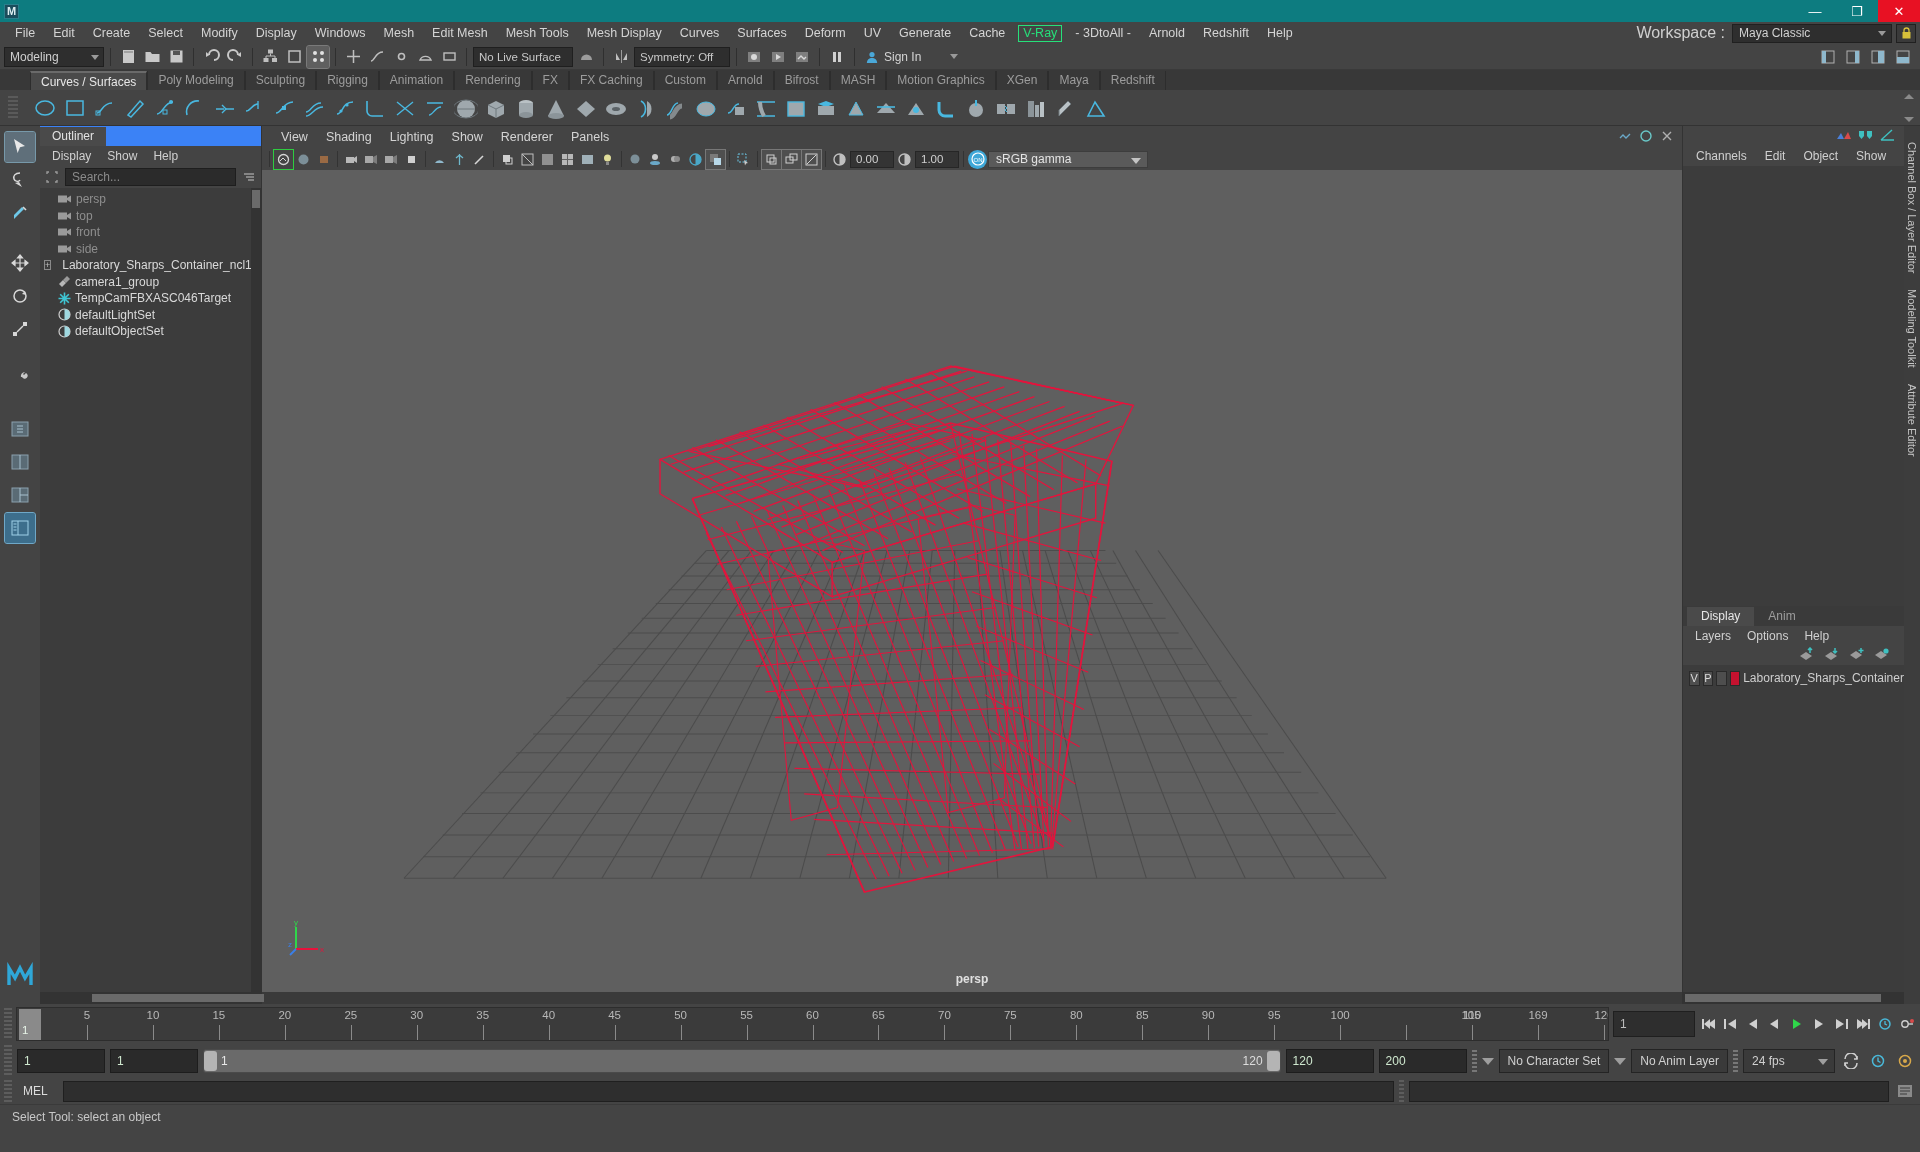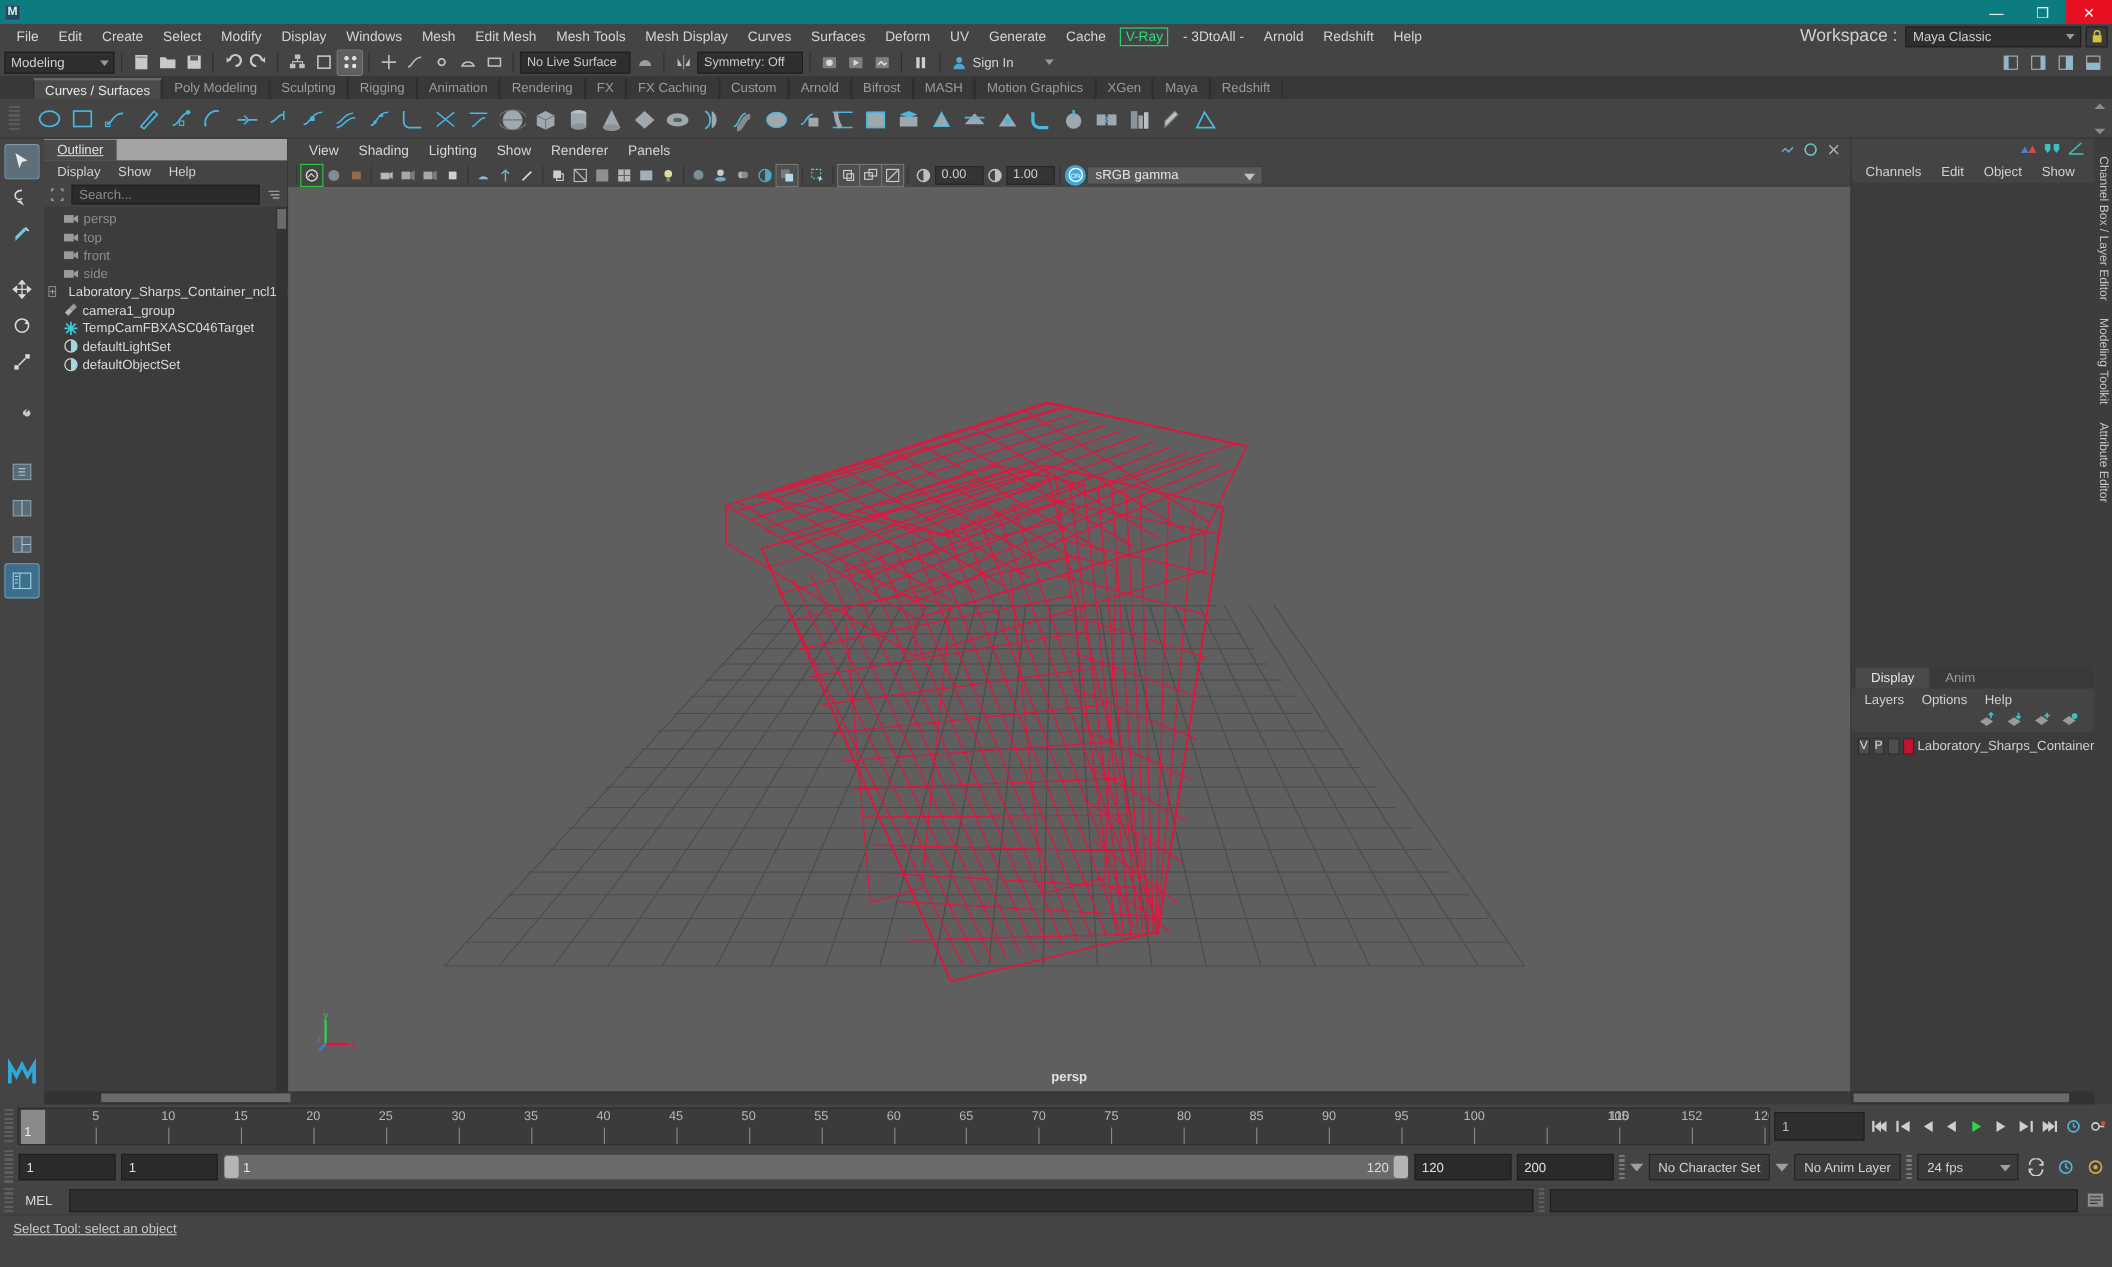--- a/index.html
+++ b/index.html
@@ -82,21 +82,21 @@
   .toolbtn { width:30px; height:30px; display:flex; align-items:center;
     justify-content:center; border-radius:2px; }
   .toolbtn.sel { background:#5f6f7a; outline:1px solid #7799aa; }
   .toolbtn.sel2 { background:#3d6e8c; outline:1px solid #6fa8c8; }
   .tool-gap { height:14px; }
   .maya-logo { margin-top:auto; margin-bottom:14px; width:28px; height:28px; }
 
   
   .outliner { width:222px; background:#444444; display:flex; flex-direction:column;
     border-right:1px solid #333; }
-  .panel-tabrow { height:20px; display:flex; align-items:flex-end; background:#a3a3a3;text-decoration:underline; }
+  .panel-tabrow { height:20px; display:flex; align-items:flex-end; background:#3b82f6; }
   .panel-tab { background:#4a4a4a; color:#e2e2e2; font-size:12px; padding:2px 12px 2px 12px;
     height:19px; line-height:15px; }
   .panel-menu { height:20px; display:flex; align-items:center; gap:0; padding-left:4px;
     background:#444444; font-size:12px; }
   .panel-menu span { padding:0 8px; color:#d0d0d0; }
   .outliner-search { height:22px; display:flex; align-items:center; background:#444;
     padding:0 2px 0 2px; gap:3px; }
   .srch-icon { width:20px; height:18px; display:flex; align-items:center; justify-content:center; }
   .srch-input { flex:1; height:18px; background:#2b2b2b; border:1px solid #1e1e1e;
     font-size:12px; color:#8a8a8a; display:flex; align-items:center; padding-left:6px; }
@@ -211,21 +211,21 @@
   
   .cmdrow { height:26px; background:#444444; display:flex; align-items:center;
     padding:0 4px; gap:5px; }
   .mel-lab { font-size:12px; color:#dcdcdc; padding:0 10px 0 6px; }
   .cmd-input { flex:1; height:21px; background:#2e2e2e; border:1px solid #1f1f1f; }
   .cmd-out { width:480px; height:21px; background:#2e2e2e; border:1px solid #1f1f1f; }
   .cmd-btn { width:22px; height:21px; display:flex; align-items:center; justify-content:center; }
 
   
   .helpline { height:24px; background:#444444; display:flex; align-items:center;
-    padding-left:12px; font-size:12px; color:#c8c8c8; border-top:1px solid #3a3a3a;text-decoration:underline; }
+    padding-left:12px; font-size:12px; color:#c8c8c8; border-top:1px solid #3a3a3a; }
 </style>
 </head>
 <body>
 
 <div class="titlebar">
   <div class="title-logo">M</div>
   <div class="win-btns">
     <div class="win-btn">—</div>
     <div class="win-btn">❐</div>
     <div class="win-btn close">✕</div>
@@ -1257,21 +1257,21 @@
       <div class="tl-num" style="left: 1191.25px;">90</div>
       <div class="tl-tick" style="left: 1257.21px;"></div>
       <div class="tl-num" style="left: 1257.21px;">95</div>
       <div class="tl-tick" style="left: 1323.17px;"></div>
       <div class="tl-num" style="left: 1323.17px;">100</div>
       <div class="tl-tick" style="left: 1389.12px;"></div>
       <div class="tl-num" style="left: 1454px;">105</div>
       <div class="tl-tick" style="left: 1455.08px;"></div>
       <div class="tl-num" style="left: 1455.08px;">110</div>
       <div class="tl-tick" style="left: 1521.04px;"></div>
-      <div class="tl-num" style="left: 1521.04px;">152</div>
+      <div class="tl-num" style="left: 1521.04px;">169</div>
       <div class="tl-tick" style="left: 1587px;"></div>
       <div class="tl-num" style="left: 1587px;">120</div>
     </div>
   <div class="tl-rightbox">1</div>
   <div class="playbtns">
     <div class="pbtn">
         <svg width="16" height="14" viewBox="0 0 16 14">
           <rect x="1" y="2" width="2" height="10" fill="#cfcfcf"></rect>
           <path d="M14 2L7 7l7 5z" fill="#cfcfcf"></path>
           <path d="M9 2L3 7l6 5z" fill="#cfcfcf"></path>

